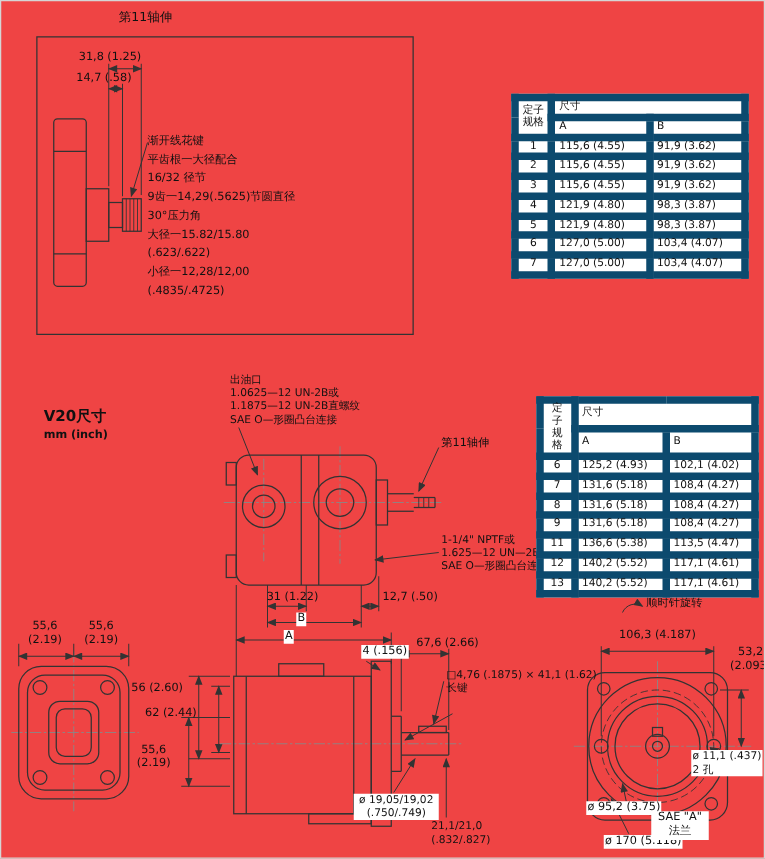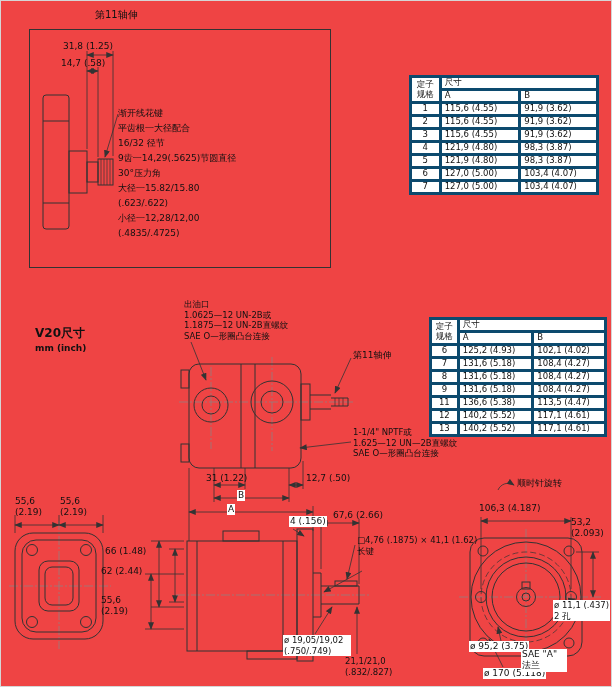--- a/index.html
+++ b/index.html
@@ -1,27 +1,27 @@
 <!DOCTYPE html>
 <html><head>
 <meta charset="utf-8">
 <style>
 *{box-sizing:border-box;margin:0;padding:0}
 body{background:#e9e9e9;font-family:"DejaVu Sans",sans-serif}
 #canvas{position:relative;width:612px;height:687px;background:#ef4444;border:1px solid #d5d5d5;overflow:hidden}
 #linework{position:absolute;left:0;top:0}
 .lbl{position:absolute;font-size:9px;color:#111;line-height:1.25;white-space:pre-line}
-.c{}
+.c{text-align:center}
 .b{font-weight:bold}
 .s8{font-size:8.5px}
 .s10{font-size:10px}
 .s12{font-size:12px}
 .bg{background:#fff;padding:0 1px}
 .tbl{position:absolute;border-collapse:collapse;background:#fff}
-.tbl td{border:3px solid #0c4a6e;font-size:8.5px;color:#111;padding:0 3px;height:13px;line-height:1.15;text-align:left;vertical-align:middle;font-weight:normal}
+.tbl td{border:6px solid #0c4a6e;font-size:8.5px;color:#111;padding:0 3px;height:13px;line-height:1.15;text-align:left;vertical-align:middle;font-weight:normal}
 .tbl td.ml{white-space:pre-line;text-align:center}
 .tbl tbody td:first-child{text-align:center}
 </style>
 </head>
 <body>
 
 <div id="canvas">
 
 <svg id="linework" width="612" height="687" viewBox="0 0 612 687">
   <defs>
@@ -217,22 +217,22 @@
 SAE O—形圈凸台连接</div>
 <div class="lbl c" style="left:205px;top:472px;width:56px">31 (1.22)</div>
 <div class="lbl" style="left:305px;top:472px">12,7 (.50)</div>
 <div class="lbl bg" style="left:236px;top:489px">B</div>
 <div class="lbl bg" style="left:226px;top:503px">A</div>
 
 <div class="lbl c" style="left:14px;top:495px;width:42px">55,6
 (2.19)</div>
 <div class="lbl c" style="left:59px;top:495px;width:42px">55,6
 (2.19)</div>
-<div class="lbl" style="left:104px;top:545px">66 (1.48)</div>
-<div class="lbl" style="left:100px;top:565px">62 (2.44)</div>
+<div class="lbl" style="left:104px;top:545px">56 (2.60)</div>
+<div class="lbl" style="left:115px;top:565px">62 (2.44)</div>
 <div class="lbl c" style="left:100px;top:594px;width:44px">55,6
 (2.19)</div>
 
 <div class="lbl bg" style="left:288px;top:515px">4 (.156)</div>
 <div class="lbl" style="left:332px;top:509px">67,6 (2.66)</div>
 <div class="lbl s8" style="left:356px;top:534px;width:160px">□4,76 (.1875) × 41,1 (1.62)
 长键</div>
 <div class="lbl s8 c bg" style="left:282px;top:634px;width:68px">ø 19,05/19,02
 (.750/.749)</div>
 <div class="lbl s8" style="left:344px;top:655px;width:70px">21,1/21,0

